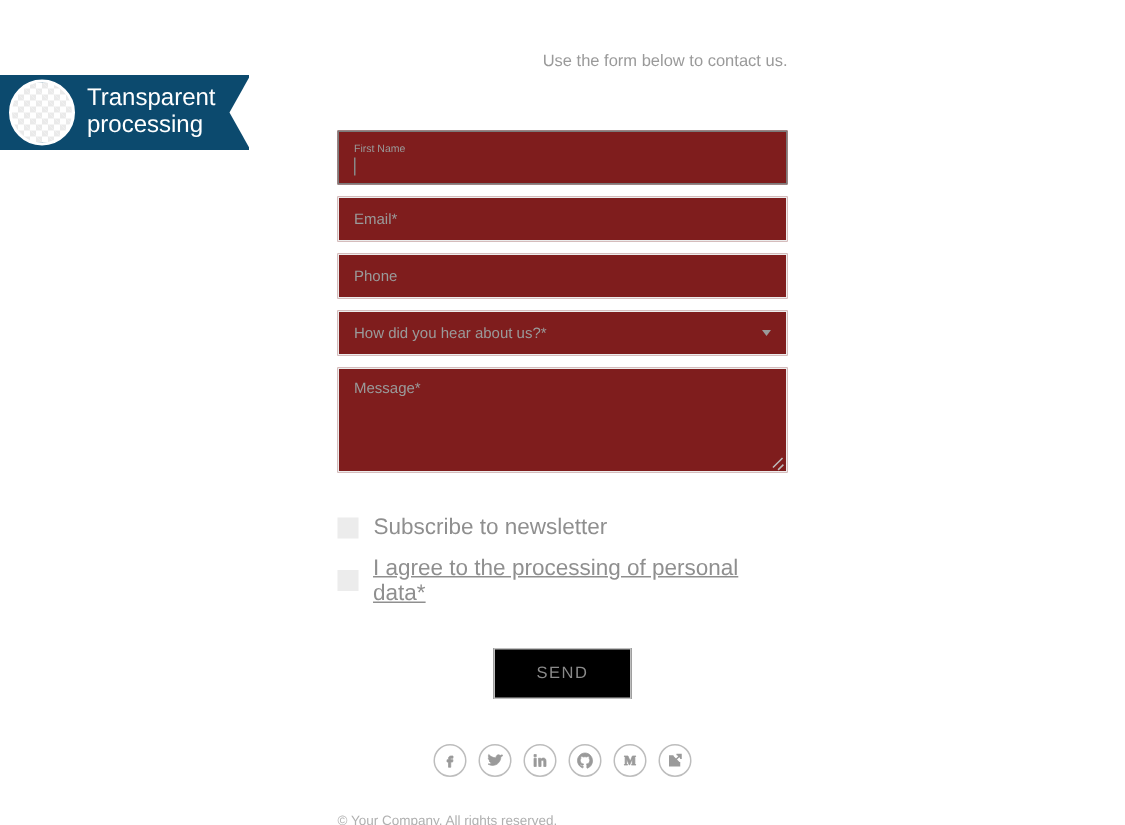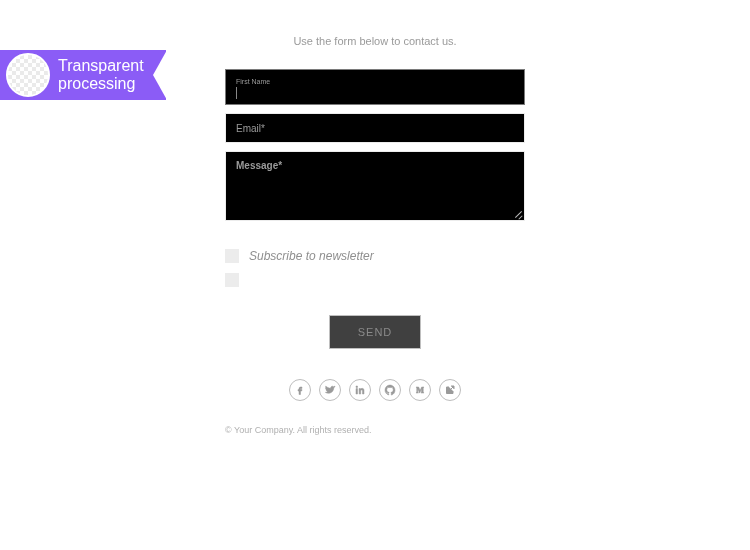--- a/index.html
+++ b/index.html
@@ -13,21 +13,21 @@
   }
 
   
   .badge {
     position: absolute;
     top: 50px;
     left: 0;
     height: 50px;
     display: flex;
     align-items: center;
-    background: #8b5cf6;
+    background: #0c4a6e;
     padding-right: 22px;
     padding-left: 58px;
     color: #fff;
     font-size: 16px;
     line-height: 1.1;
   }
   .badge::after {
     content: "";
     position: absolute;
     right: -1px;
@@ -55,30 +55,30 @@
     border: 2px solid #fff;
   }
 
   .page {
     width: 300px;
     margin: 0 auto;
     padding-top: 35px;
   }
 
   .intro {
-    text-align: center;
+    text-align: right;
     font-size: 11px;
     color: #9a9a9a;
-    margin-bottom: 22px;
+    margin-bottom: 40px;
   }
 
   .form { display: flex; flex-direction: column; gap: 8px; }
 
   .field {
-    background: #000000;
+    background: #7f1d1d;
     border: 1px solid #ececec;
     height: 30px;
     position: relative;
     display: flex;
     align-items: center;
     padding: 0 10px;
   }
   .field.active {
     border: 1px solid #7a7a7a;
     height: 36px;
@@ -110,21 +110,20 @@
     width: 0; height: 0;
     border-left: 3px solid transparent;
     border-right: 3px solid transparent;
     border-top: 4px solid #9a9a9a;
   }
   .field.textarea {
     height: 70px;
     align-items: flex-start;
     padding-top: 8px;
     position: relative;
-    font-weight: bold;
   }
   .field.textarea .resize {
     position: absolute;
     right: 2px;
     bottom: 2px;
     width: 8px; height: 8px;
   }
   .field.textarea .resize::before,
   .field.textarea .resize::after {
     content: "";
@@ -135,30 +134,29 @@
   .field.textarea .resize::before { width: 9px; height: 1px; right: -1px; bottom: 3px; }
   .field.textarea .resize::after  { width: 5px; height: 1px; right: -1px; bottom: 0px; }
 
   .checks { margin-top: 28px; display: flex; flex-direction: column; gap: 10px; }
   .check-row { display: flex; align-items: center; gap: 10px; }
   .check-box {
     width: 14px; height: 14px;
     background: #ececec;
   }
   .check-label {
-    font-size: 12px;
+    font-size: 15px;
     color: #8f8f8f;
-    font-style: italic;
   }
   .check-label.underline { text-decoration: underline; }
 
   .actions { margin-top: 28px; display: flex; justify-content: center; }
   .send-btn {
     border: 1px solid #bfbfbf;
-    background: #404040;
+    background: #000000;
     color: #8a8a8a;
     font-size: 11px;
     letter-spacing: 1px;
     padding: 10px 28px;
     cursor: pointer;
   }
 
   .socials {
     margin-top: 30px;
     display: flex;
@@ -202,37 +200,45 @@
 
     <div class="field active">
       <span class="float-label">First Name</span>
       <span class="caret"></span>
     </div>
 
     <div class="field">
       <span class="ph">Email*</span>
     </div>
 
-
-
+    <div class="field">
+      <span class="ph">Phone</span>
+    </div>
+
+
+    <div class="field select">
+      <span class="ph">How did you hear about us?*</span>
+      <span class="chev"></span>
+    </div>
 
     <div class="field textarea">
       <span class="ph">Message*</span>
       <span class="resize"></span>
     </div>
 
   </div>
 
   <div class="checks">
     <div class="check-row">
       <span class="check-box"></span>
       <span class="check-label">Subscribe to newsletter</span>
     </div>
     <div class="check-row">
       <span class="check-box"></span>
+      <span class="check-label underline">I agree to the processing of personal data*</span>
     </div>
   </div>
 
   <div class="actions">
     <button class="send-btn">SEND</button>
   </div>
 
   <div class="socials">
     <a class="soc">
       <svg viewBox="0 0 24 24">

